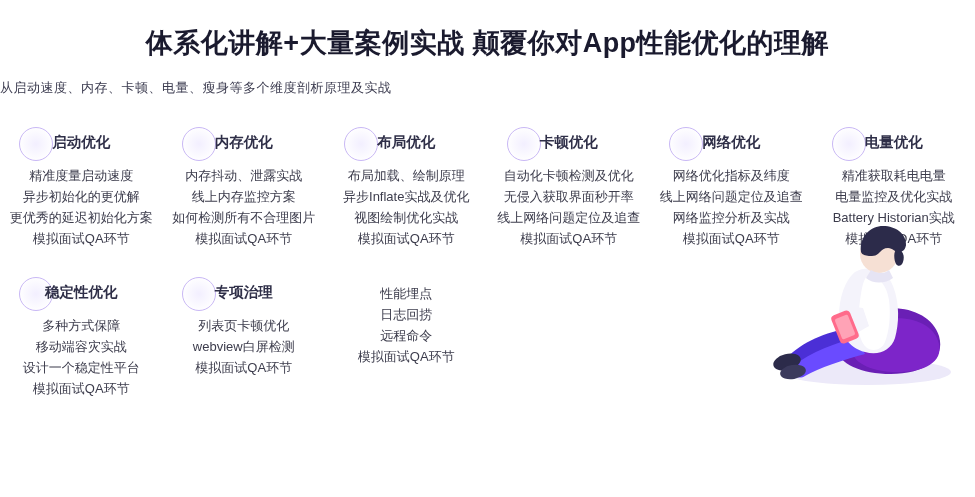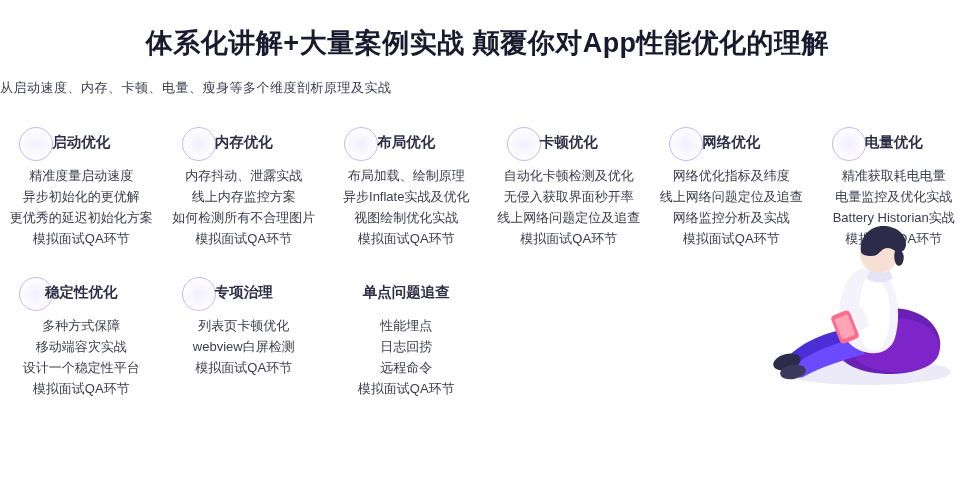--- a/index.html
+++ b/index.html
@@ -183,21 +183,20 @@
       <span class="halo"></span>
       <div class="cell-title">专项治理</div>
       <ul class="cell-list">
         <li>列表页卡顿优化</li>
         <li>webview白屏检测</li>
         <li>模拟面试QA环节</li>
       </ul>
     </div>
 
     <div class="cell">
-      <div class="cell-title">单点问题追查</div>
       <ul class="cell-list">
         <li>性能埋点</li>
         <li>日志回捞</li>
         <li>远程命令</li>
         <li>模拟面试QA环节</li>
       </ul>
     </div>
 
     <div class="cell empty"></div>
 

